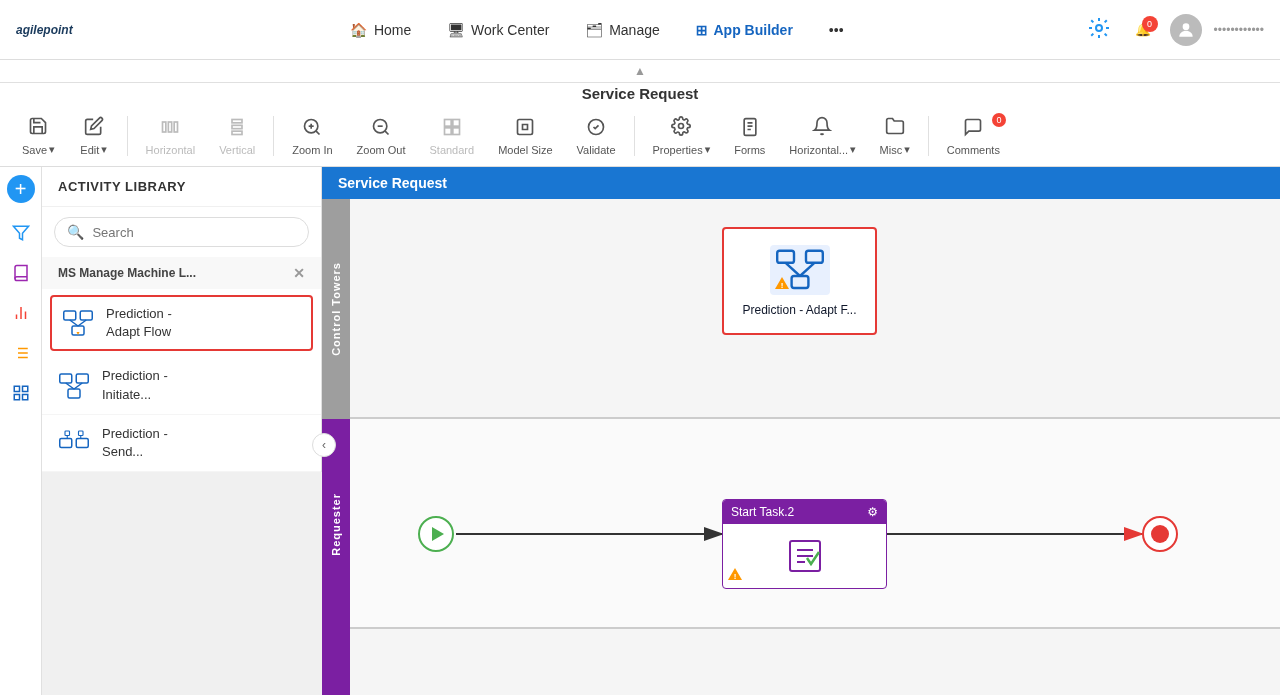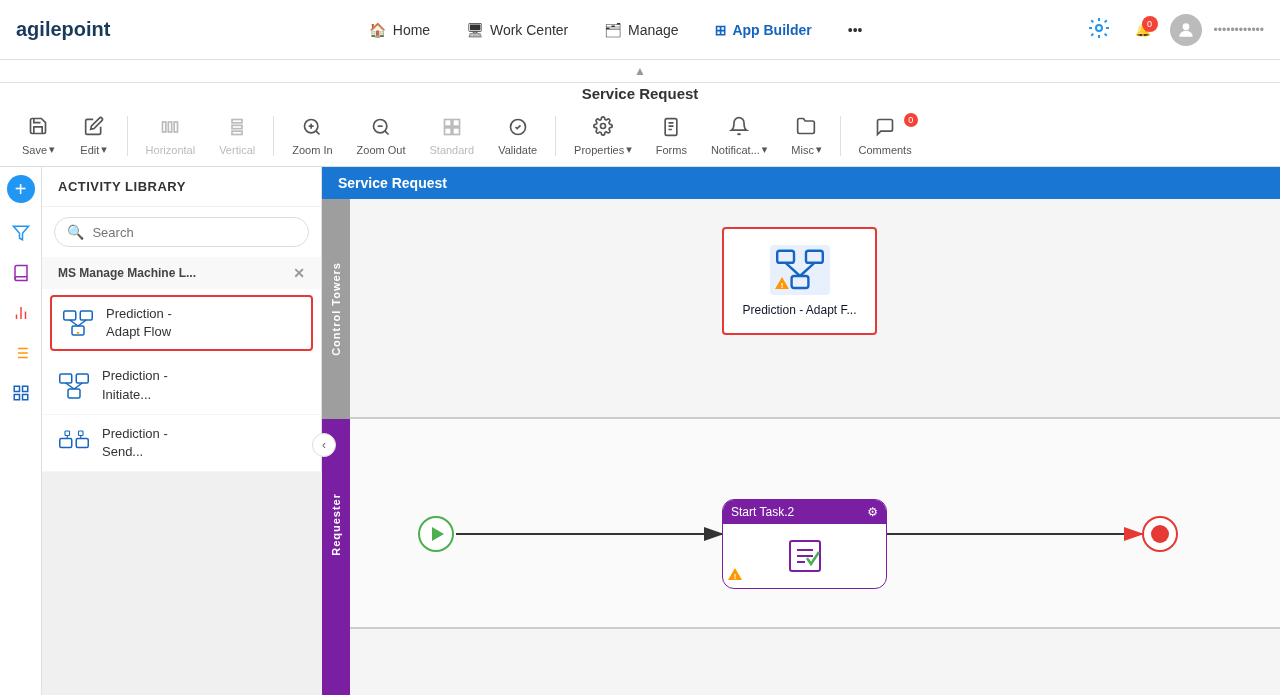--- a/index.html
+++ b/index.html
@@ -166,21 +166,21 @@
     }
     .end-inner {
       width: 18px; height: 18px; background: #e53935; border-radius: 50%;
     }
 
     
     .task-node {
       left: 370px; top: 253px; width: 160px;
     }
     .task-node-box {
-      background: #fff; border: 1px solid #7B1FA2; border-radius: 12px;
+      background: #fff; border: 1px solid #7B1FA2; border-radius: 4px;
       overflow: hidden;
     }
     .task-node-header {
       background: #7B1FA2; color: #fff; padding: 5px 8px;
       display: flex; align-items: center; justify-content: space-between; font-size: 12px;
     }
     .task-node-body {
       padding: 12px; display: flex; align-items: center; justify-content: center;
       position: relative; min-height: 50px;
     }
@@ -188,21 +188,21 @@
     
     .canvas-svg {
       position: absolute; top: 0; left: 0; width: 100%; height: 100%; pointer-events: none;
     }
   </style>
 </head>
 <body>
 
 <nav class="top-nav">
   <div class="logo">
-    <span class="logo-text" style="font-size:20px; font-weight:800; color:#1a3a5c;text-align:right;">agilepoint</span>
+    <span class="logo-text" style="font-style:italic; font-size:12px; font-weight:800; color:#1a3a5c;text-align:right;">agilepoint</span>
   </div>
   <div class="nav-items">
     <div class="nav-item">
       <span>🏠</span>
       <span>Home</span>
     </div>
     <div class="nav-item">
       <span>🖥</span>
       <span>Work Center</span>
     </div>
@@ -327,20 +327,29 @@
           <rect x="13" y="3" width="8" height="8"></rect>
           <rect x="3" y="13" width="8" height="8"></rect>
           <rect x="13" y="13" width="8" height="8"></rect>
         </svg>
     </span>
     <span>Standard</span>
   </div>
   <div class="toolbar-btn">
     <span class="t-icon">
       <svg width="20" height="20" viewBox="0 0 24 24" fill="none" stroke="#555" stroke-width="2">
+          <rect x="3" y="3" width="18" height="18" rx="2"></rect>
+          <path d="M9 9h6v6H9z"></path>
+        </svg>
+    </span>
+    <span>Model Size</span>
+  </div>
+  <div class="toolbar-btn">
+    <span class="t-icon">
+      <svg width="20" height="20" viewBox="0 0 24 24" fill="none" stroke="#555" stroke-width="2">
           <circle cx="12" cy="12" r="9"></circle>
           <polyline points="9 12 11 14 15 10"></polyline>
         </svg>
     </span>
     <span>Validate</span>
   </div>
   <div class="toolbar-sep"></div>
   <div class="toolbar-btn">
     <span class="t-icon">
       <svg width="20" height="20" viewBox="0 0 24 24" fill="none" stroke="#555" stroke-width="2">
@@ -362,21 +371,21 @@
     </span>
     <span>Forms</span>
   </div>
   <div class="toolbar-btn">
     <span class="t-icon">
       <svg width="20" height="20" viewBox="0 0 24 24" fill="none" stroke="#555" stroke-width="2">
           <path d="M18 8A6 6 0 006 8c0 7-3 9-3 9h18s-3-2-3-9M13.73 21a2 2 0 01-3.46 0"></path>
         </svg>
     </span>
     <span class="t-label">
-        <span>Notificat...</span> 
+        <span>Horizontal...</span> 
         <span>▾</span>
       </span>
   </div>
   <div class="toolbar-btn">
     <span class="t-icon">
       <svg width="20" height="20" viewBox="0 0 24 24" fill="none" stroke="#555" stroke-width="2">
           <path d="M22 19a2 2 0 01-2 2H4a2 2 0 01-2-2V5a2 2 0 012-2h5l2 3h9a2 2 0 012 2z"></path>
         </svg>
     </span>
     <span class="t-label">

